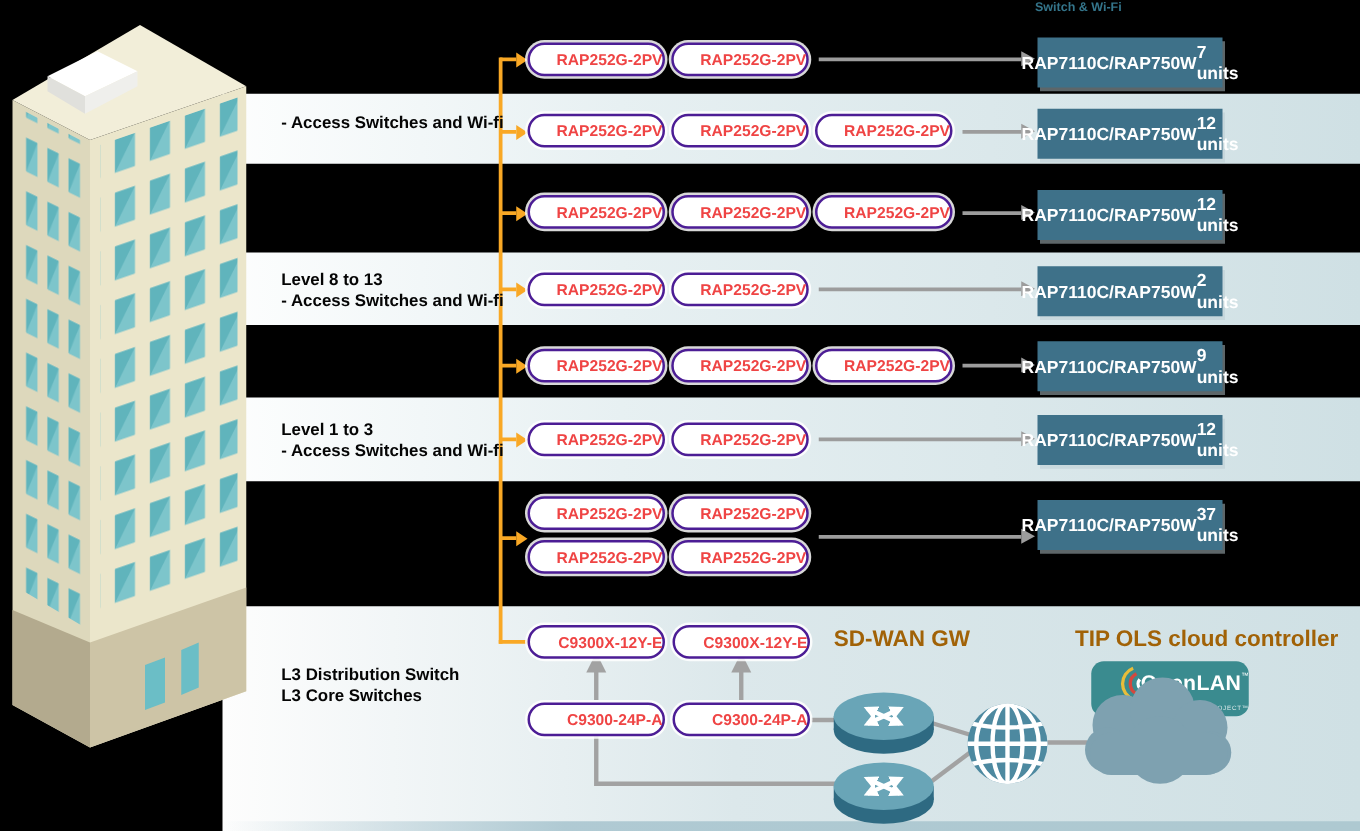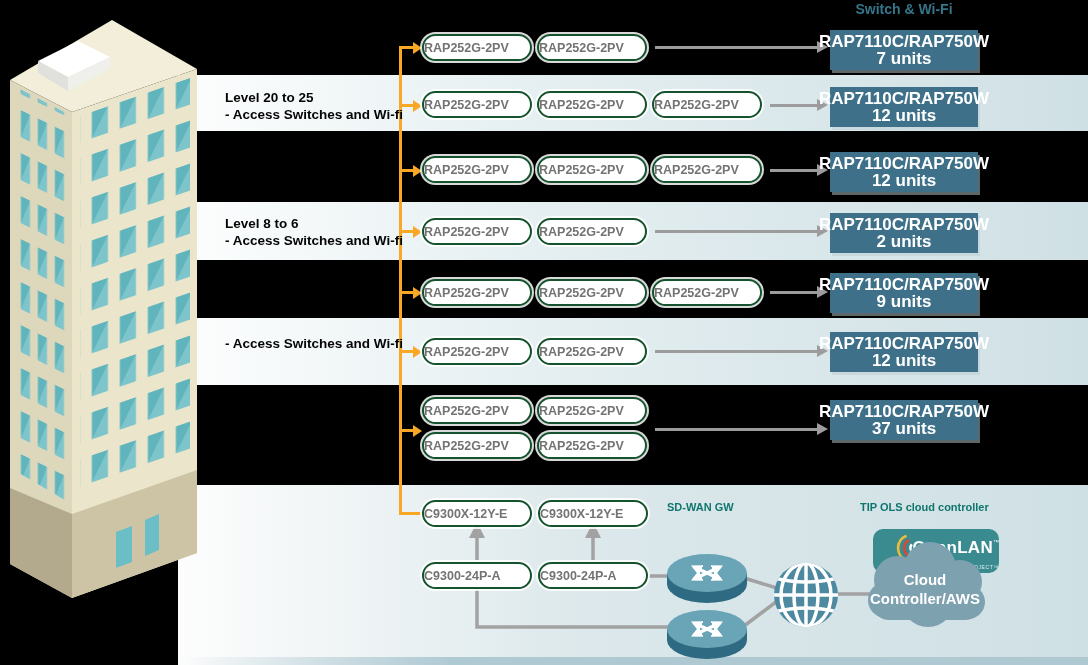--- a/index.html
+++ b/index.html
@@ -5,43 +5,43 @@
   html,body{margin:0;padding:0;background:#222;}
   .stage{position:relative;width:1088px;height:665px;background:#000;overflow:hidden;
          font-family:"Liberation Sans",sans-serif;}
   
   .stripe{position:absolute;left:178px;width:910px;
           background:linear-gradient(90deg,#fdfefe 0%,#e7f0f2 35%,#cfe0e4 100%);}
   .panel{position:absolute;left:178px;top:485px;width:910px;height:180px;
          background:linear-gradient(90deg,#fdfdfd 0%,#dce8eb 45%,#cfe0e4 100%);}
   .panel-edge{position:absolute;left:178px;top:657px;width:910px;height:8px;
          background:linear-gradient(90deg,rgba(185,207,214,0) 0%,rgba(170,198,208,.9) 30%,#aec9d1 100%);}
-  .title{position:absolute;left:828px;top:1px;width:152px;text-align:center;
-         font-weight:bold;font-size:14px;color:#34758b;}
-  
-  .pill{position:absolute;width:110px;height:27px;background:#fff;border:2px solid #14532d;
+  .title{position:absolute;left:828px;top:1px;width:152px;
+         font-weight:bold;font-size:10px;color:#34758b;}
+  
+  .pill{position:absolute;width:110px;height:27px;background:#fff;border:2px solid #4c1d95;
         border-radius:14px;box-shadow:0 0 0 2px rgba(255,255,255,.85);
-        color:#737373;font-weight:bold;font-size:12.5px;text-align:left;line-height:24px;
+        color:#ef4444;font-weight:bold;font-size:12.5px;text-align:right;line-height:24px;
         box-sizing:border-box;}
   
   .result{position:absolute;left:830px;width:148px;height:40px;background:#3e7189;
-          color:#fff;font-weight:bold;font-size:17px;display:flex;flex-direction:column;
+          color:#fff;font-weight:bold;font-size:14px;display:flex;flex-direction:row;
           align-items:center;justify-content:center;line-height:17px;
           box-shadow:2px 3px 0 rgba(185,203,209,.5);}
   
   .garrow{position:absolute;height:3px;background:#9c9c9c;}
   .garrow::after{content:"";position:absolute;right:-11px;top:-5px;width:0;height:0;
           border-left:11px solid #9c9c9c;border-top:6.5px solid transparent;border-bottom:6.5px solid transparent;}
   
   .ov{position:absolute;background:#f9a825;}
   .obranch{position:absolute;left:400px;width:13px;height:3px;background:#f9a825;}
   .obranch::after{content:"";position:absolute;right:-9px;top:-4.5px;width:0;height:0;
           border-left:9px solid #f9a825;border-top:6px solid transparent;border-bottom:6px solid transparent;}
   .lvl{position:absolute;left:225px;color:#050505;font-weight:bold;font-size:13.5px;line-height:17px;}
-  .blabel{position:absolute;color:#0f766e;font-weight:bold;font-size:11px;}
+  .blabel{position:absolute;color:#a16207;font-weight:bold;font-size:18px;}
   .cloud-text{position:absolute;left:856px;top:570px;width:138px;text-align:center;z-index:6;
           color:#fff;font-weight:bold;font-size:15px;line-height:19px;}
   .openlan{position:absolute;left:873px;top:529px;width:126px;height:44px;background:#3a8b8f;
           border-radius:10px;z-index:4;display:flex;flex-direction:column;align-items:flex-end;
           justify-content:center;}
   .openlan .row1{display:flex;align-items:center;}
   .openlan .brand{color:#fff;font-weight:bold;font-size:17px;letter-spacing:.3px;}
   .openlan .tm{color:#fff;font-size:6px;vertical-align:top;position:relative;top:-6px;}
   .openlan .sub{color:rgba(255,255,255,.85);font-size:5px;letter-spacing:.6px;margin-top:1px;}
   .abs{position:absolute;}
@@ -96,21 +96,20 @@
 
   <div class="pill" style="left:422px;top:34px;">RAP252G-2PV</div>
   <div class="pill" style="left:537px;top:34px;">RAP252G-2PV</div>
   <div class="garrow" style="left:655px;top:46px;width:162px;"></div>
   <div class="result" style="top:30px;">
     <div>RAP7110C/RAP750W</div>
     <div>7 units</div>
   </div>
 
   <div class="lvl" style="top:89px;">
-    <div>Level 20 to 25</div>
     <div>- Access Switches and Wi-fi</div>
   </div>
   <div class="pill" style="left:422px;top:91px;">RAP252G-2PV</div>
   <div class="pill" style="left:537px;top:91px;">RAP252G-2PV</div>
   <div class="pill" style="left:652px;top:91px;">RAP252G-2PV</div>
   <div class="garrow" style="left:770px;top:104px;width:47px;"></div>
   <div class="result" style="top:87px;">
     <div>RAP7110C/RAP750W</div>
     <div>12 units</div>
   </div>
@@ -118,61 +117,66 @@
   <div class="pill" style="left:422px;top:156px;">RAP252G-2PV</div>
   <div class="pill" style="left:537px;top:156px;">RAP252G-2PV</div>
   <div class="pill" style="left:652px;top:156px;">RAP252G-2PV</div>
   <div class="garrow" style="left:770px;top:169px;width:47px;"></div>
   <div class="result" style="top:152px;">
     <div>RAP7110C/RAP750W</div>
     <div>12 units</div>
   </div>
 
   <div class="lvl" style="top:215px;">
-    <div>Level 8 to 6</div>
+    <div>Level 8 to 13</div>
     <div>- Access Switches and Wi-fi</div>
   </div>
   <div class="pill" style="left:422px;top:218px;">RAP252G-2PV</div>
   <div class="pill" style="left:537px;top:218px;">RAP252G-2PV</div>
   <div class="garrow" style="left:655px;top:230px;width:162px;"></div>
   <div class="result" style="top:213px;">
     <div>RAP7110C/RAP750W</div>
     <div>2 units</div>
   </div>
 
   <div class="pill" style="left:422px;top:279px;">RAP252G-2PV</div>
   <div class="pill" style="left:537px;top:279px;">RAP252G-2PV</div>
   <div class="pill" style="left:652px;top:279px;">RAP252G-2PV</div>
   <div class="garrow" style="left:770px;top:291px;width:47px;"></div>
   <div class="result" style="top:273px;">
     <div>RAP7110C/RAP750W</div>
     <div>9 units</div>
   </div>
 
   <div class="lvl" style="top:335px;">
+    <div>Level 1 to 3</div>
     <div>- Access Switches and Wi-fi</div>
   </div>
   <div class="pill" style="left:422px;top:338px;">RAP252G-2PV</div>
   <div class="pill" style="left:537px;top:338px;">RAP252G-2PV</div>
   <div class="garrow" style="left:655px;top:350px;width:162px;"></div>
   <div class="result" style="top:332px;">
     <div>RAP7110C/RAP750W</div>
     <div>12 units</div>
   </div>
 
   <div class="pill" style="left:422px;top:397px;">RAP252G-2PV</div>
   <div class="pill" style="left:537px;top:397px;">RAP252G-2PV</div>
   <div class="pill" style="left:422px;top:432px;">RAP252G-2PV</div>
   <div class="pill" style="left:537px;top:432px;">RAP252G-2PV</div>
   <div class="garrow" style="left:655px;top:428px;width:162px;"></div>
   <div class="result" style="top:400px;">
     <div>RAP7110C/RAP750W</div>
     <div>37 units</div>
   </div>
 
+  <div class="lvl" style="top:531px;">
+    <div>L3 Distribution Switch</div>
+    <div>L3 Core Switches</div>
+  </div>
 
   <svg class="abs" style="left:400px;top:490px;z-index:1;" width="688" height="175" viewBox="0 0 688 175">
     <g stroke="#a2a2a2" stroke-width="3.5" fill="none">
       <path d="M77,70 L77,46"></path>
       <path d="M193,70 L193,46"></path>
       <path d="M249,86 L272,86"></path>
       <path d="M77,99 L77,137 L268,137"></path>
       <path d="M344,88 L380,99"></path>
       <path d="M344,136 L380,109"></path>
       <path d="M438,104 L470,104"></path>
@@ -243,18 +247,14 @@
     <g fill="#7ea1b0">
       <circle cx="40" cy="42" r="24"></circle>
       <circle cx="72" cy="30" r="26"></circle>
       <circle cx="102" cy="44" r="22"></circle>
       <circle cx="28" cy="62" r="18"></circle>
       <circle cx="110" cy="64" r="17"></circle>
       <circle cx="70" cy="62" r="27"></circle>
       <rect x="14" y="48" width="110" height="34" rx="17"></rect>
     </g>
   </svg>
-  <div class="cloud-text">
-    <div>Cloud</div>
-    <div>Controller/AWS</div>
-  </div>
 
 </div>
 
 </body></html>

